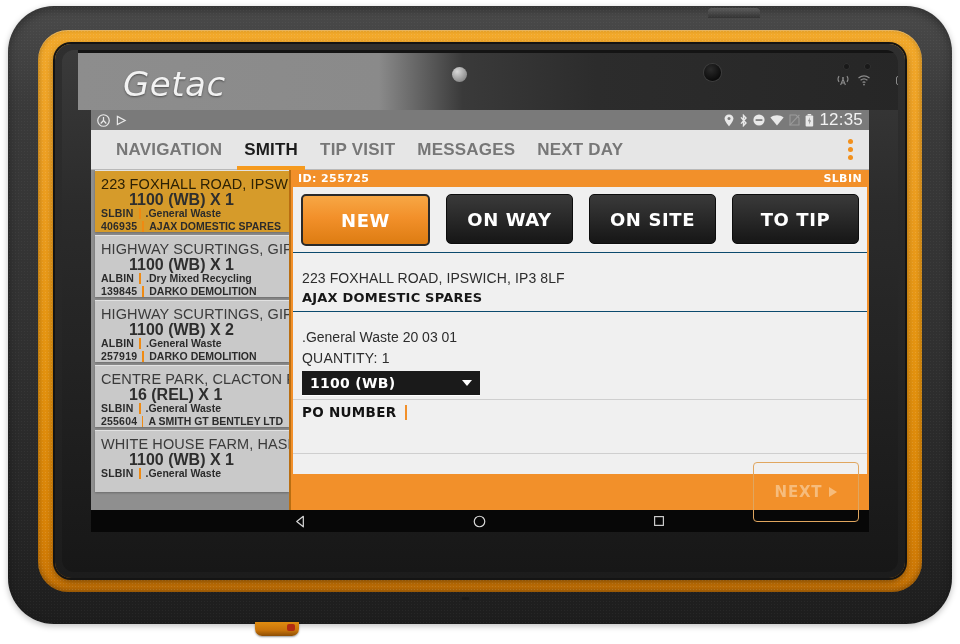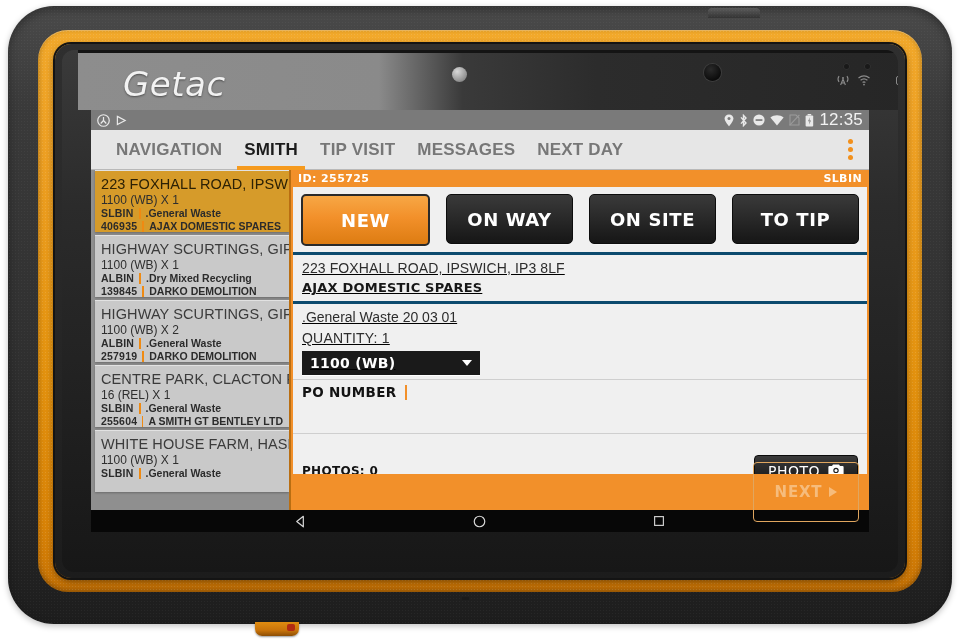--- a/index.html
+++ b/index.html
@@ -233,25 +233,26 @@
   }
   .oi-title {
     font-size: 14.5px;
     color: #3b3b3b;
     white-space: nowrap;
     letter-spacing: 0.1px;
     line-height: 18px;
     font-family: "Liberation Sans", sans-serif;
   }
   .oi-qty {
-    font-size: 12px;
+    font-size: 16px;
     color: #2e2e2e;
     line-height: 14px;
-    font-weight: normal;
+    font-weight: bold;
     white-space: nowrap;
+    margin-left: 28px;
   }
   .oi-row {
     font-size: 10.5px;
     color: #2b2b2b;
     line-height: 13px;
     display: flex;
     align-items: center;
     white-space: nowrap;
     font-weight: bold;
   }
@@ -326,23 +327,22 @@
     border: 1px solid #0d0d0d;
     box-shadow: 0 1px 1px rgba(255,255,255,0.35);
   }
   .sbtn.on {
     background: linear-gradient(180deg,#f7a745 0%,#f2902a 45%,#dd7c12 100%);
     border: 2px solid #2a2a2a;
     color: #ffffff;
   }
 
   .sect {
-    border-top: 3px solid #0c4a6e;
-    padding: 3px 9px 4px 9px;
-    text-decoration: underline;
+    border-top: 1px solid #0c4a6e;
+    padding: 15px 9px 4px 9px;
   }
   .addr {
     font-size: 14px;
     color: #2d2d2d;
     line-height: 20px;
     letter-spacing: 0.1px;
   }
   .cust {
     font-size: 13px;
     color: #171717;

